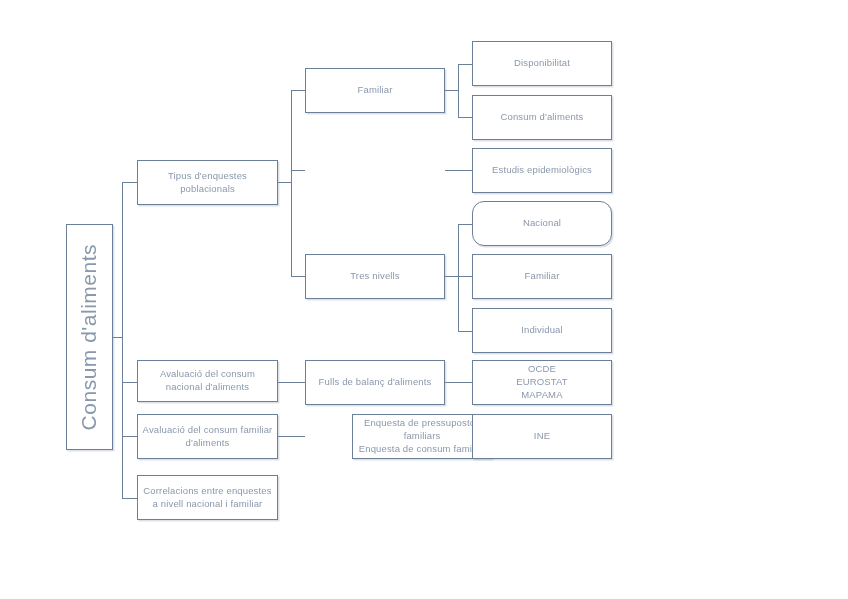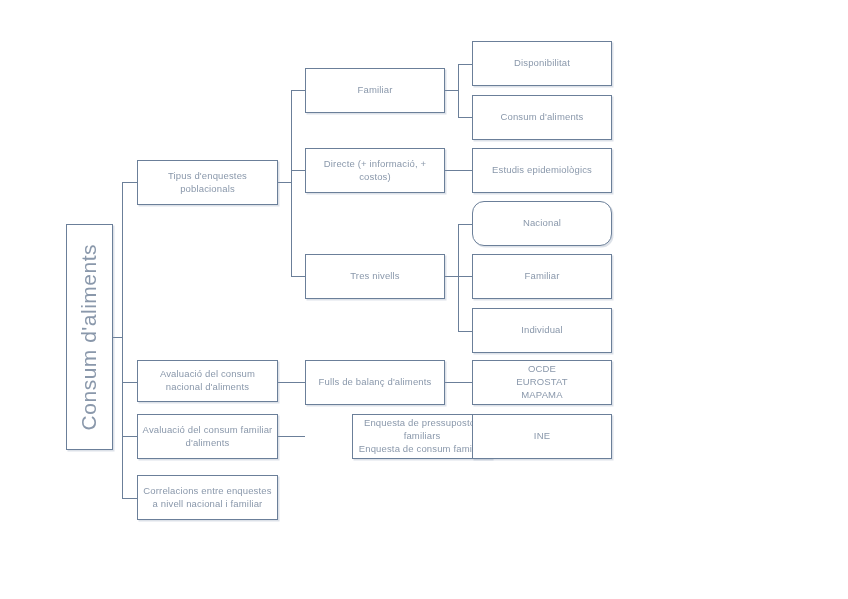--- a/index.html
+++ b/index.html
@@ -114,24 +114,20 @@
 
   <div class="node" style="left:137px; top:475px; width:141px; height:45px;">
     <span class="label">Correlacions entre enquestes
 a nivell nacional i familiar</span>
   </div>
 
   <div class="node" style="left:305px; top:68px; width:140px; height:45px;">
     <span class="label">Familiar</span>
   </div>
 
-  <div class="node" style="left:305px; top:148px; width:140px; height:45px;">
-    <span class="label">Directe (+ informació, +
-costos)</span>
-  </div>
 
   <div class="node" style="left:305px; top:254px; width:140px; height:45px;">
     <span class="label">Tres nivells</span>
   </div>
 
   <div class="node" style="left:305px; top:360px; width:140px; height:45px;">
     <span class="label">Fulls de balanç d'aliments</span>
   </div>
 
   <div class="node" style="left:305px; top:414px; width:140px; height:45px;margin-left:47px;">

